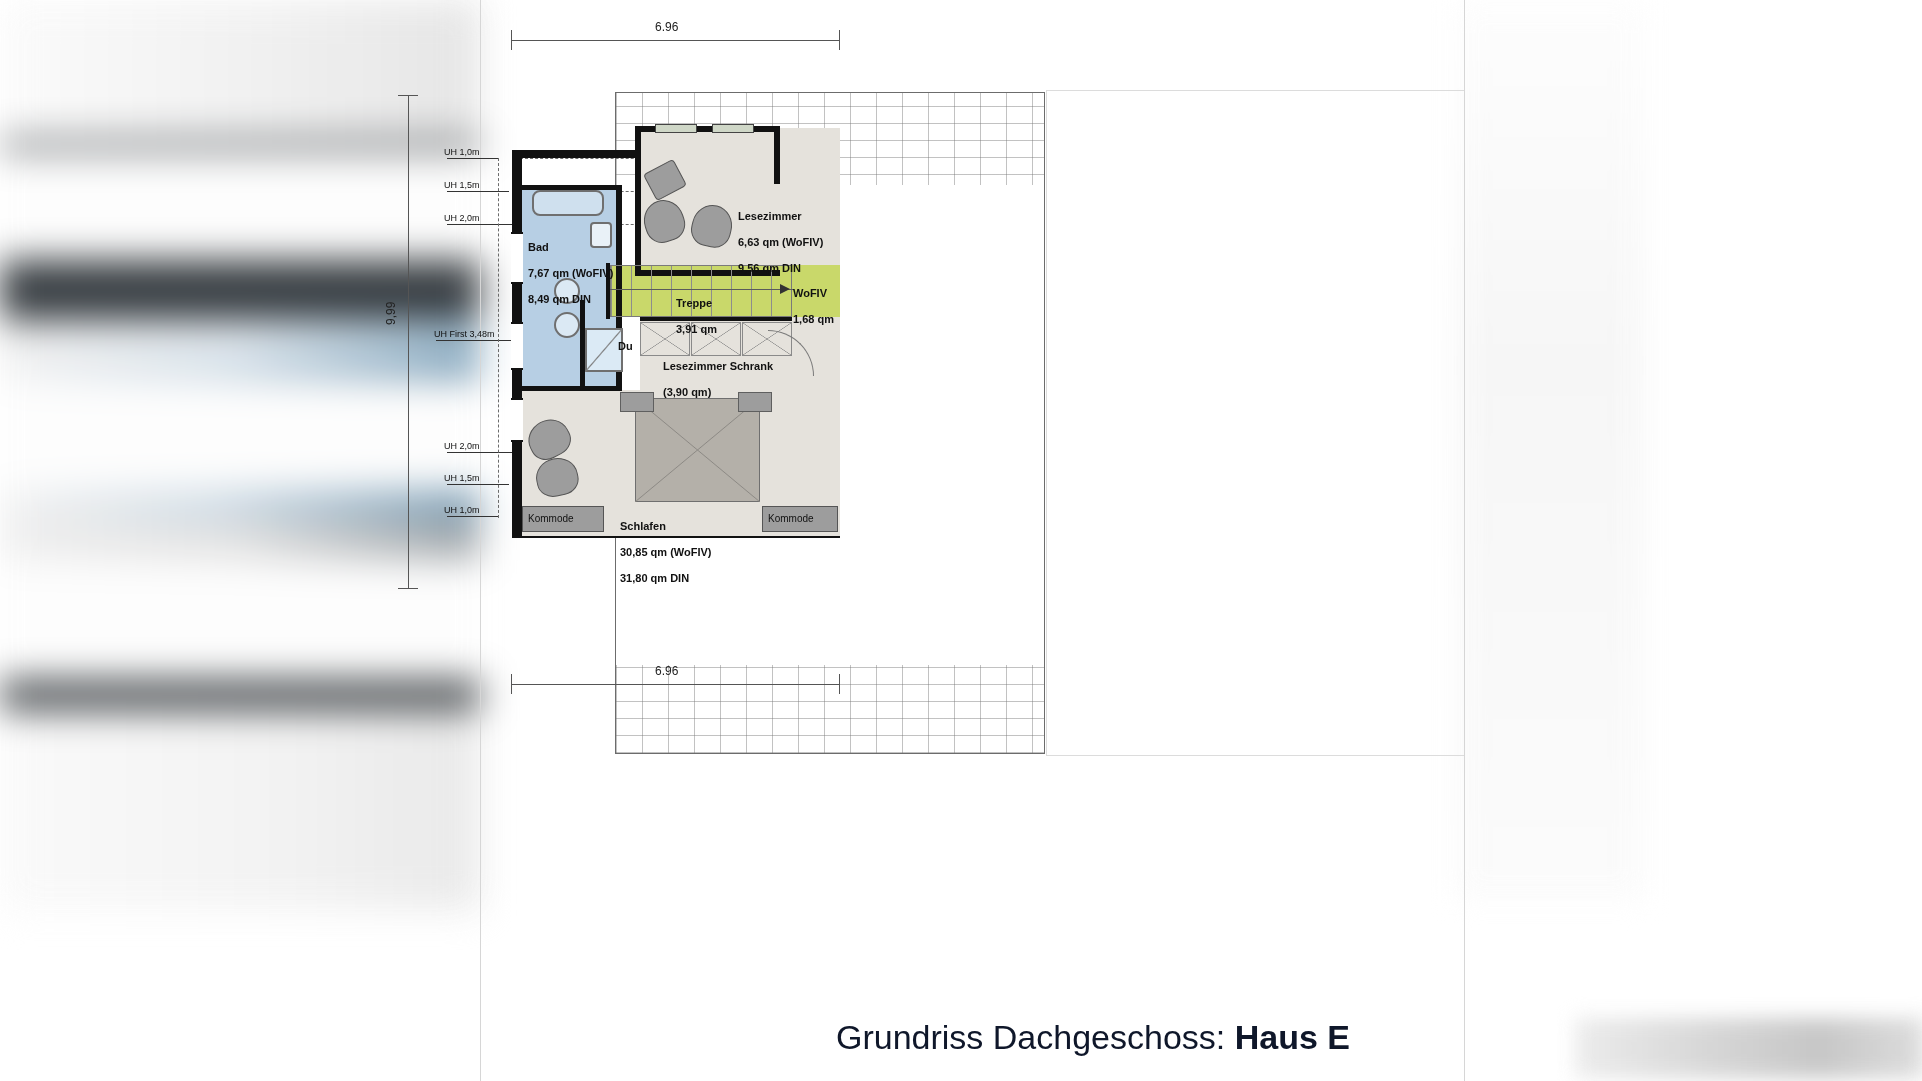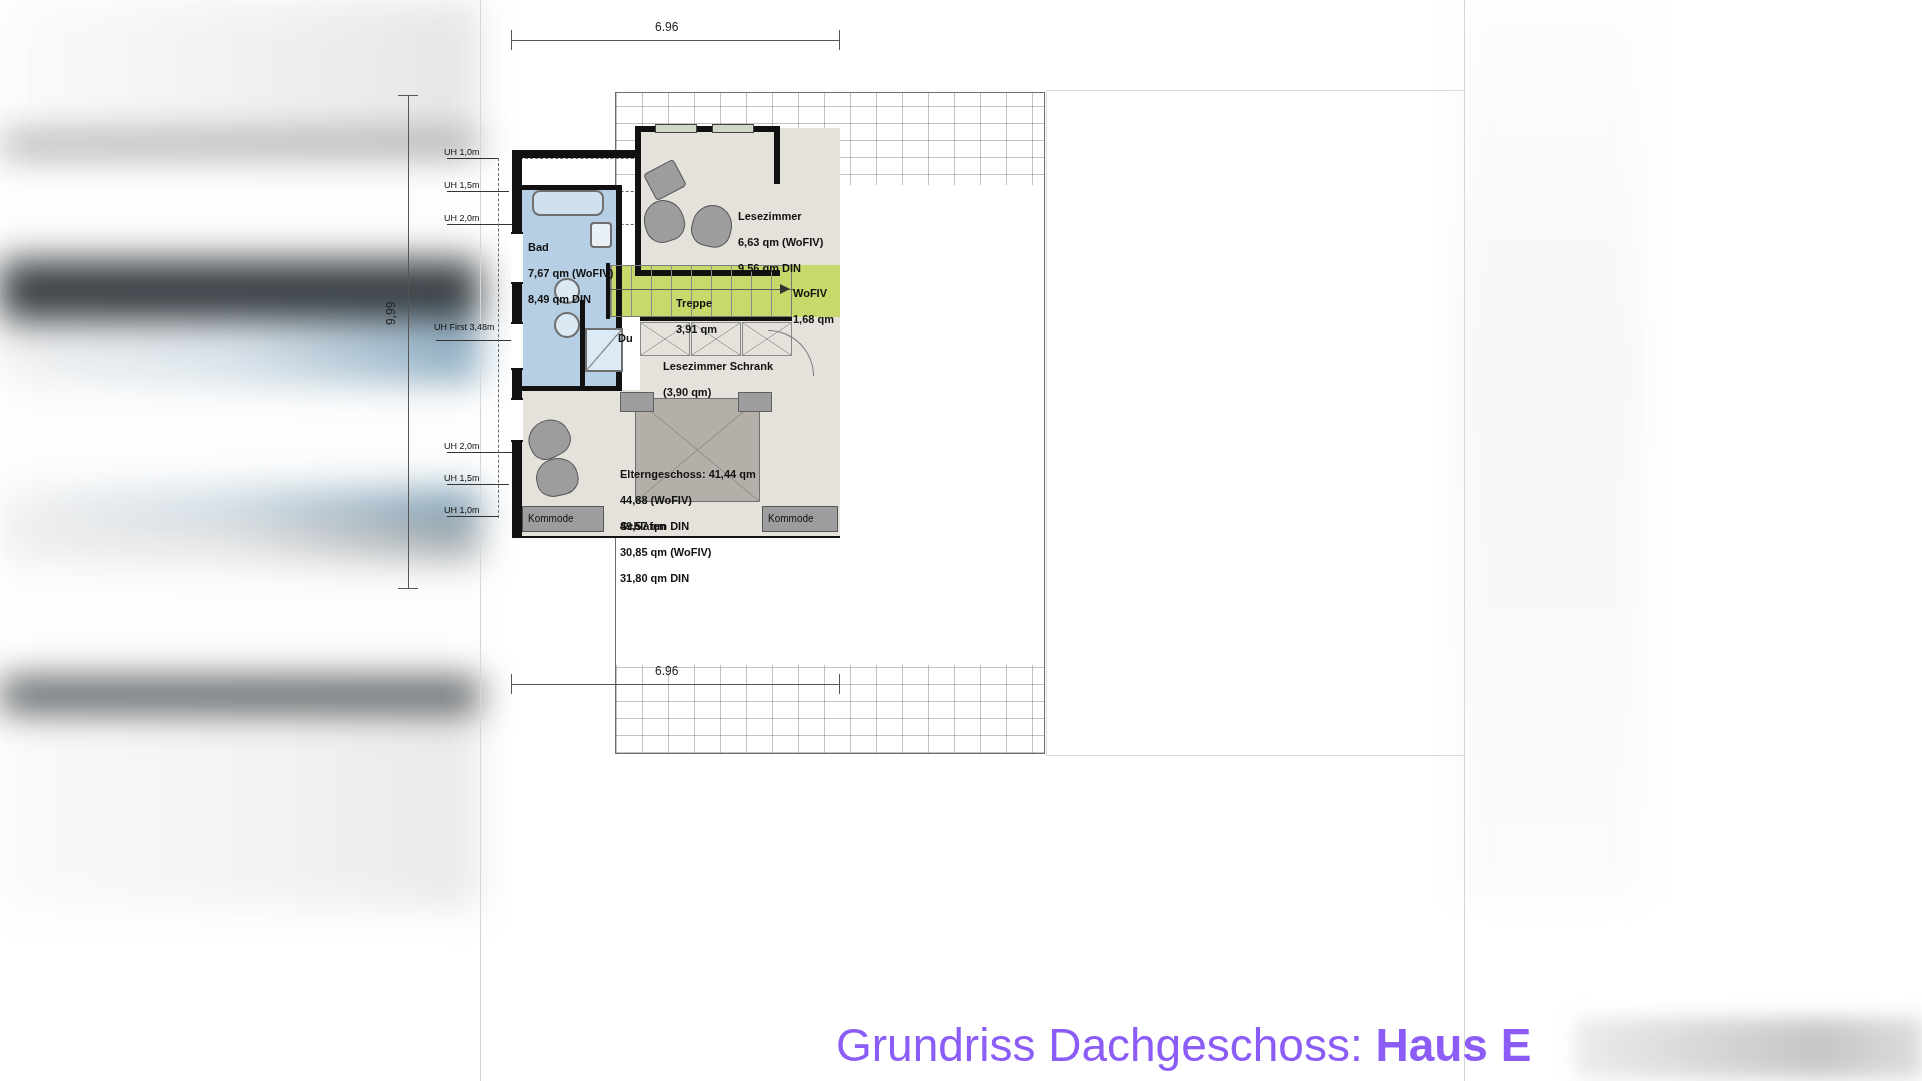--- a/index.html
+++ b/index.html
@@ -159,22 +159,22 @@
     background:
       linear-gradient(to top right, transparent calc(50% - 0.6px), #8a8a8a 50%, transparent calc(50% + 0.6px)),
       linear-gradient(to bottom right, transparent calc(50% - 0.6px), #8a8a8a 50%, transparent calc(50% + 0.6px));
   }
 
   
   #caption {
     position: absolute;
     left: 836px;
     top: 1018px;
-    font-size: 46px;
-    color: #8b5cf6;
+    font-size: 34px;
+    color: #0f172a;
     white-space: nowrap;
   }
   #caption .b { font-weight: bold; }
 </style>
 </head>
 <body>
 
 <div id="blur-left">
   <div class="band bl-a"></div>
   <div class="band bl-b"></div>
@@ -219,21 +219,21 @@
   <div class="dim-line" style="left:-33px;top:158px;width:52px;height:1px;background:#333;"></div>
   <div class="uh-label" style="left:-36px;top:147px;">UH 1,0m</div>
 
   <div class="dim-line" style="left:-33px;top:191px;width:62px;height:1px;background:#333;"></div>
   <div class="uh-label" style="left:-36px;top:180px;">UH 1,5m</div>
 
   <div class="dim-line" style="left:-33px;top:224px;width:72px;height:1px;background:#333;"></div>
   <div class="uh-label" style="left:-36px;top:213px;">UH 2,0m</div>
 
   <div class="dim-line" style="left:-44px;top:340px;width:84px;height:1px;background:#333;"></div>
-  <div class="uh-label" style="left:-46px;top:322px;">UH First 3,48m</div>
+  <div class="uh-label" style="left:-46px;top:329px;">UH First 3,48m</div>
 
   <div class="dim-line" style="left:-33px;top:452px;width:72px;height:1px;background:#333;"></div>
   <div class="uh-label" style="left:-36px;top:441px;">UH 2,0m</div>
 
   <div class="dim-line" style="left:-33px;top:484px;width:62px;height:1px;background:#333;"></div>
   <div class="uh-label" style="left:-36px;top:473px;">UH 1,5m</div>
 
   <div class="dim-line" style="left:-33px;top:516px;width:52px;height:1px;background:#333;"></div>
   <div class="uh-label" style="left:-36px;top:505px;">UH 1,0m</div>
 
@@ -333,27 +333,22 @@
   <div class="label" style="left:313px;top:274px;">
     <span>WoFIV</span><br>
     <span>1,68 qm</span>
   </div>
 
   <div class="label" style="left:183px;top:347px;">
     <span>Lesezimmer Schrank</span><br>
     <span>(3,90 qm)</span>
   </div>
 
-  <div class="label" style="left:138px;top:332px;text-align:center;">Du</div>
-
-  <div class="label" style="left:140px;top:455px;">
-    <span>Elterngeschoss:  41,44 qm</span><br>
-    <span>44,88 (WoFIV)</span><br>
-    <span>49,57 qm DIN</span>
-  </div>
+  <div class="label" style="left:138px;top:340px;text-align:center;">Du</div>
+
 
   <div class="label" style="left:140px;top:507px;">
     <span>Schlafen</span><br>
     <span>30,85 qm (WoFIV)</span><br>
     <span>31,80 qm DIN</span>
   </div>
 
 </div>
 
 <div id="caption">

